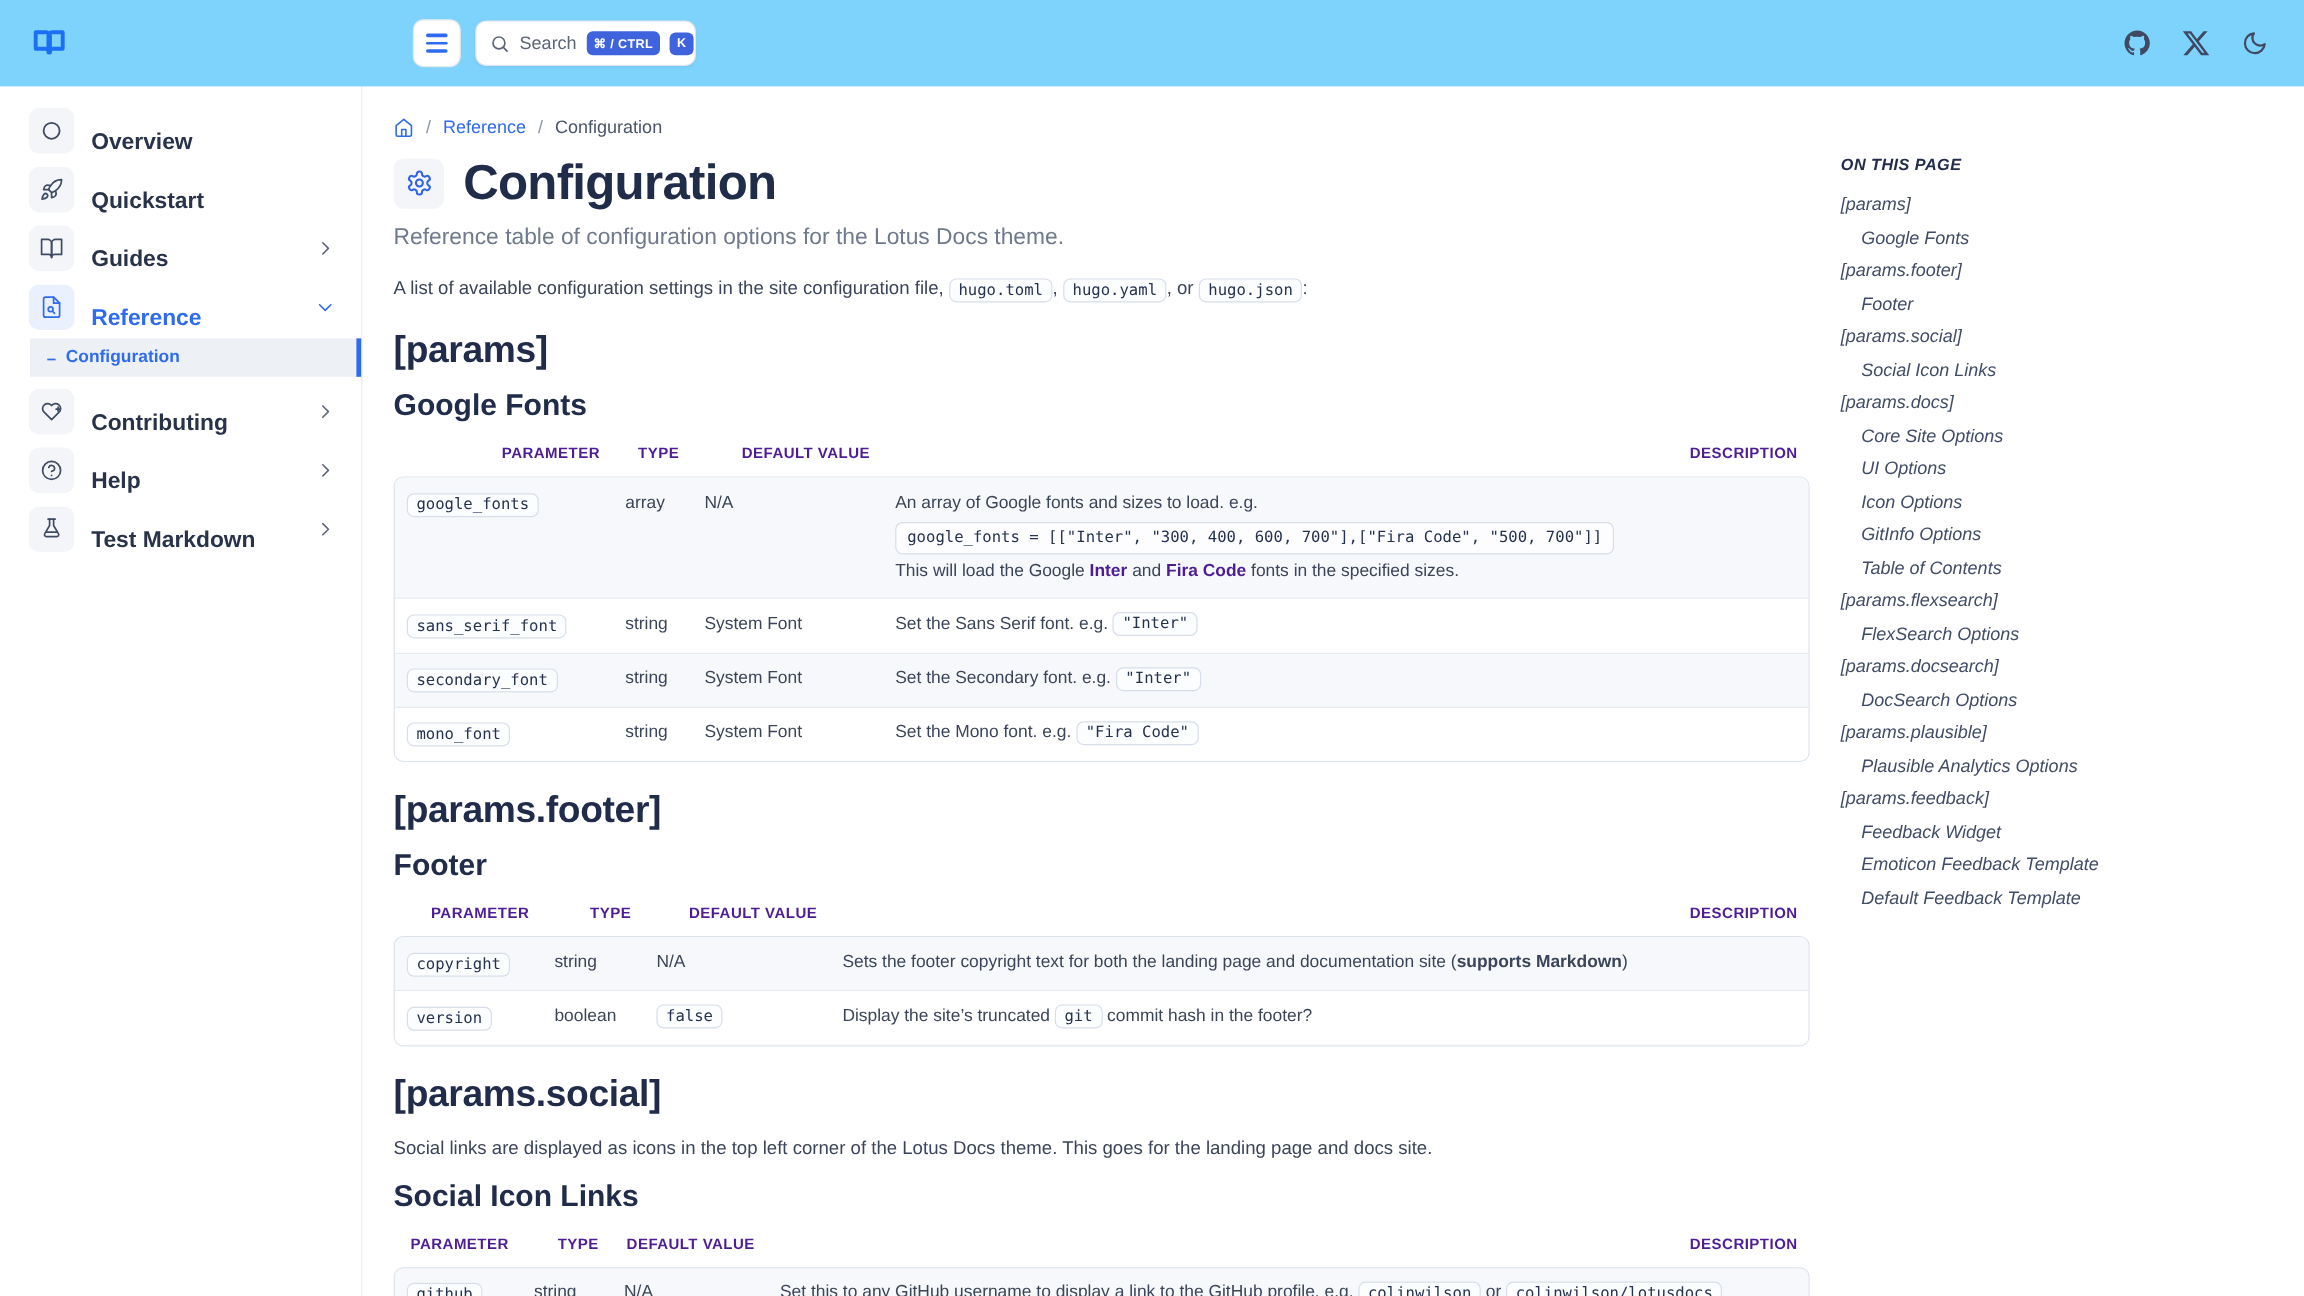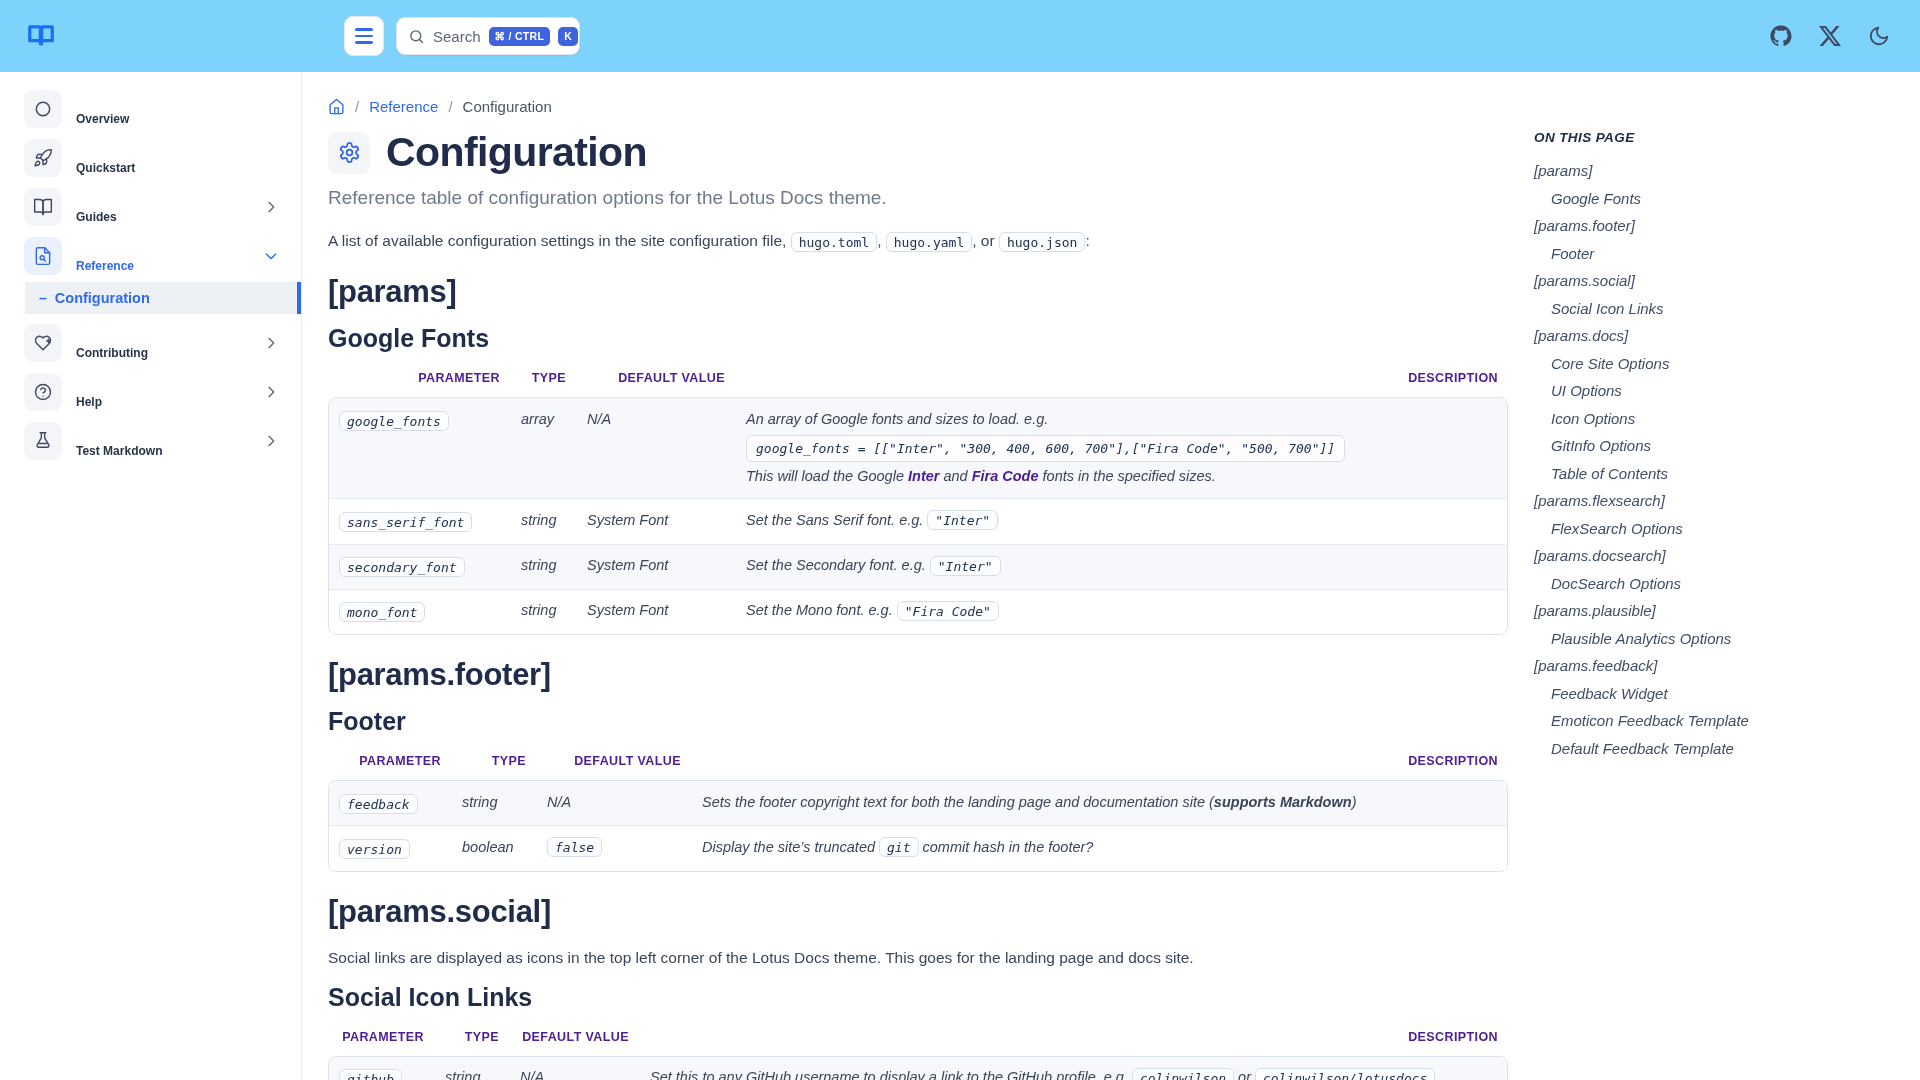--- a/index.html
+++ b/index.html
@@ -26,21 +26,21 @@
   .kbd { background:#3e63dd; color:#fff; font-size:10.5px; font-weight:700; border-radius:5px;
     padding:3.5px 6px; letter-spacing:.3px; white-space:nowrap; }
   .nav-right { position:absolute; right:30px; top:0; height:72px; display:flex; align-items:center; gap:27px; color:#3f4962; }
   .nav-right .icn { cursor:pointer; }
 
   
   .sidebar { position:absolute; top:72px; left:0; width:302px; bottom:0; border-right:1px solid #e8ecf2; padding-top:12px; background:#fff; }
   .side-item { height:49px; display:flex; align-items:center; padding:0 22px 0 24px; gap:14px; cursor:pointer; }
   .icon-box { width:38px; height:38px; background:#f3f5f9; border-radius:9px; flex:0 0 auto;
     display:flex; align-items:center; justify-content:center; color:#3f4a63; }
-  .side-item .label { font-size:12px; font-weight:700; color:#283349; flex:1;margin-top:20px; }
+  .side-item .label { font-size:19px; font-weight:700; color:#283349; flex:1;margin-top:20px; }
   .side-item .chev { color:#5b6478; }
   .side-item.active .label { color:#2f6bed; }
   .side-item.active .icon-box { background:#eaf0fd; color:#2f6bed; }
   .side-item.active .chev { color:#2f6bed; }
   .side-sub { position:relative; margin:2px 0 4px 25px; height:32px; background:#edf1f6;
     display:flex; align-items:center; padding-left:14px; gap:8px; cursor:pointer; }
   .side-sub .bar { position:absolute; right:0; top:0; bottom:0; width:4.5px; background:#2f6bed; }
   .side-sub .dash { color:#2f6bed; font-weight:700; font-size:14px; }
   .side-sub .label { color:#2f6bed; font-weight:700; font-size:14.5px; }
 
@@ -65,21 +65,21 @@
     border:1px solid #d7dee9; border-radius:6px; padding:1.5px 7px; color:#24324f; white-space:nowrap; }
   .codeblock { display:inline-block; font-family:"DejaVu Sans Mono", monospace; font-size:13px;
     background:#fdfdff; border:1px solid #d7dee9; border-radius:6px; padding:3px 9px; margin:4px 0;
     color:#24324f; white-space:nowrap; }
   .dlink { color:#4c1d95; font-weight:700; cursor:pointer; }
 
   .tbl { margin-top:12px; }
   .tbl-head { display:grid; }
   .th { font-size:12.5px; font-weight:700; letter-spacing:.4px; color:#4c1d95; padding:6px 10px 12px;text-align:right; }
   .tbl-body { border:1px solid #dde3ec; border-radius:8px; overflow:hidden; background:#fff; }
-  .row { display:grid; border-bottom:1px solid #e6eaf1; background:#fff;font-style:italic; }
+  .row { display:grid; border-bottom:1px solid #e6eaf1; background:#fff; }
   .row:last-child { border-bottom:none; }
   .row.alt { background:#f6f8fb; }
   .cell { padding:10.5px 10px; font-size:14.5px; color:#3b4559; line-height:1.5; }
   .cell.param { padding-top:12px; }
 
   
   .toc { position:absolute; left:1534px; top:130px; width:370px;font-style:italic; }
   .toc-title { font-size:13.5px; font-weight:700; letter-spacing:.4px; color:#212d4b; }
   .toc-list { margin-top:12px; }
   .toc-item { font-size:15px; color:#414d66; line-height:27.5px; cursor:pointer; white-space:nowrap; }
@@ -315,21 +315,21 @@
       <h3>Footer</h3>
       <div class="tbl">
         <div class="tbl-head" style="grid-template-columns: 123px 85px 155px 1fr;">
           <div class="th">PARAMETER</div>
           <div class="th">TYPE</div>
           <div class="th">DEFAULT VALUE</div>
           <div class="th">DESCRIPTION</div>
         </div>
         <div class="tbl-body">
           <div class="row alt" style="grid-template-columns: 123px 85px 155px 1fr;">
-            <div class="cell param"><code class="chip">feedback</code></div>
+            <div class="cell param"><code class="chip">copyright</code></div>
             <div class="cell">string</div>
             <div class="cell">N/A</div>
             <div class="cell">Sets the footer copyright text for both the landing page and documentation site (<strong>supports Markdown</strong>)</div>
           </div>
           <div class="row" style="grid-template-columns: 123px 85px 155px 1fr;">
             <div class="cell param"><code class="chip">version</code></div>
             <div class="cell">boolean</div>
             <div class="cell"><code class="chip">false</code></div>
             <div class="cell">Display the site’s truncated <code class="chip">git</code> commit hash in the footer?</div>
           </div>

